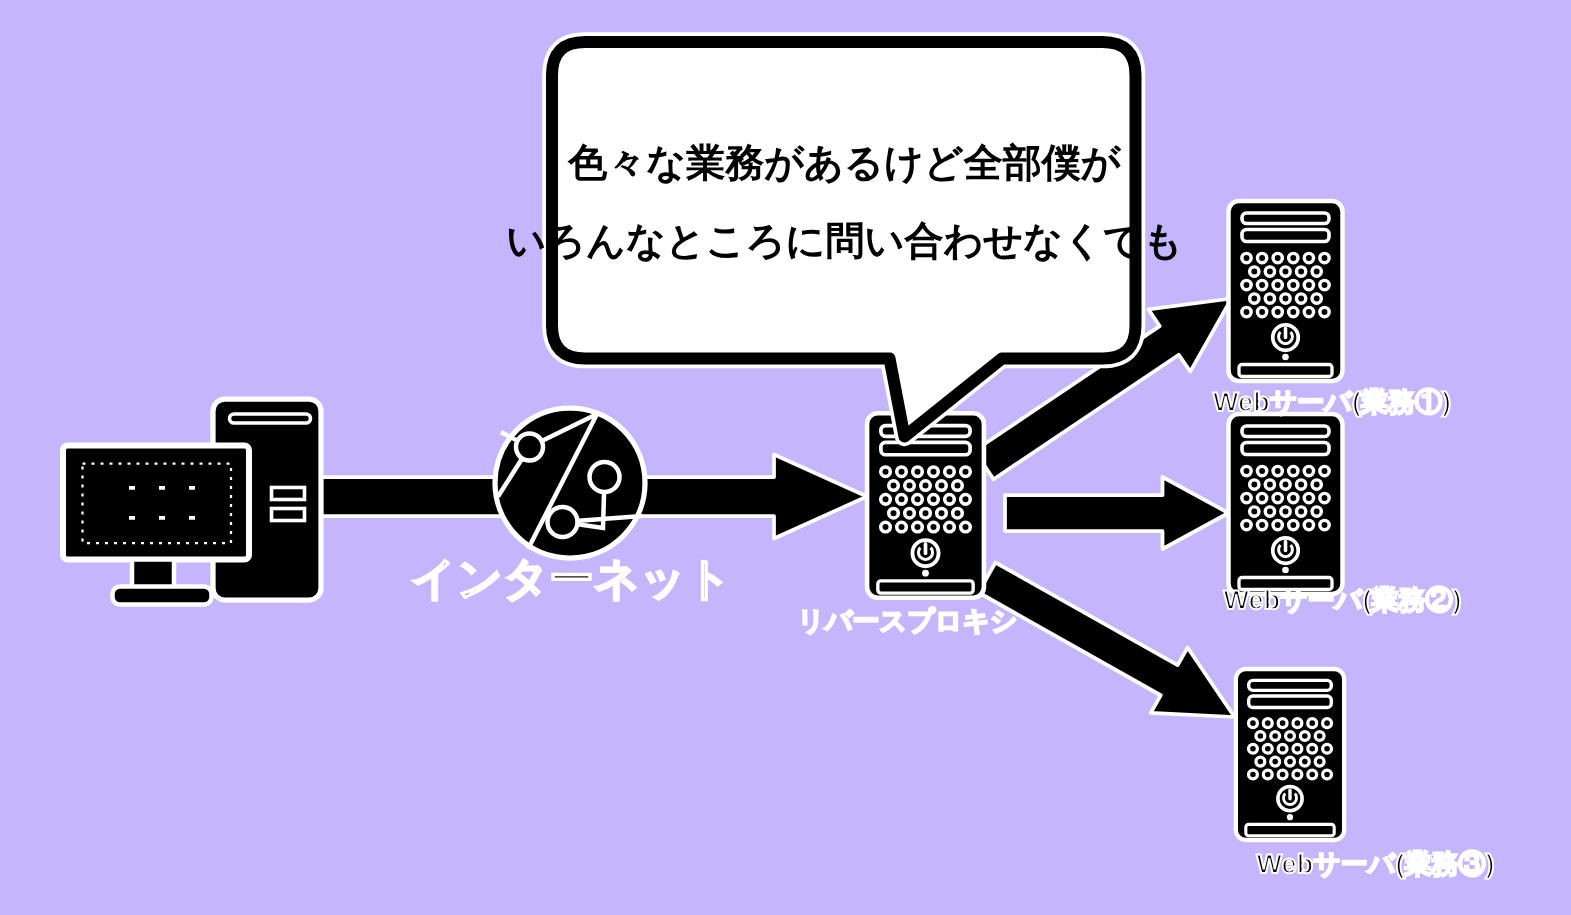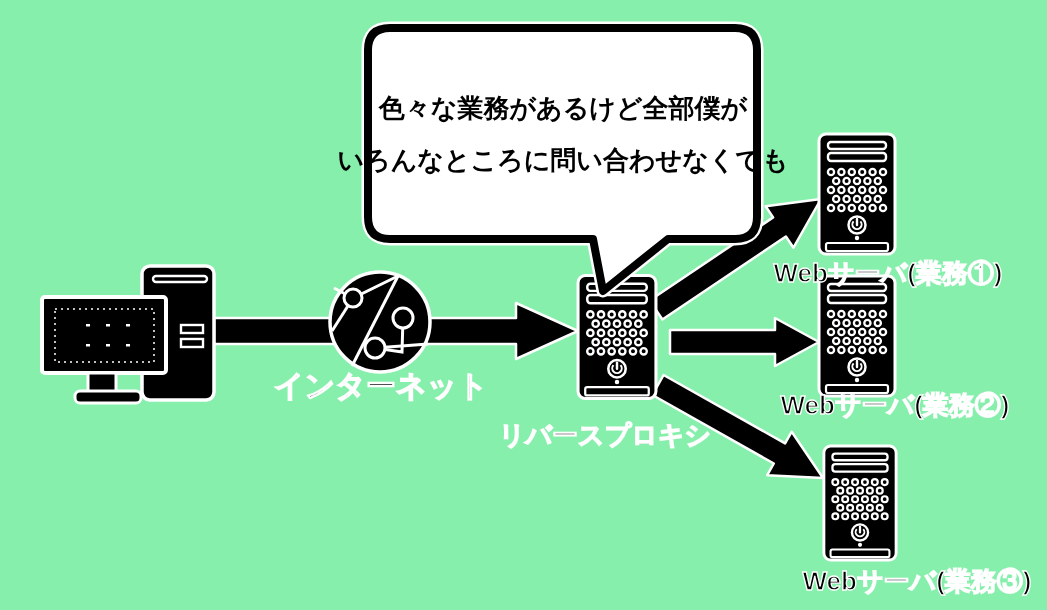--- a/index.html
+++ b/index.html
@@ -1,30 +1,30 @@
 <!DOCTYPE html>
 <html><head>
 <meta charset="utf-8">
 <title>Diagram</title>
 <style>
   html,body{margin:0;padding:0;background:#000;}
   #canvas{
-    position:relative;width:1047px;height:610px;background:#86efac;overflow:hidden;
+    position:relative;width:1047px;height:610px;background:#c4b5fd;overflow:hidden;
     font-family:"Liberation Sans",sans-serif;
   }
   #diagram-svg{position:absolute;left:0;top:0;}
   .node-label{
     position:absolute;transform:translateX(-50%);
     color:#000;-webkit-text-stroke:1.3px #fff;
-    font-weight:bold;font-size:26px;white-space:nowrap;
+    font-weight:bold;font-size:18px;white-space:nowrap;
     font-family:"Liberation Sans",sans-serif;
   }
   #label-user{left:109px;top:400px;}
   #label-internet{left:381px;top:366px;font-size:30px;}
-  #label-proxy{left:605px;top:402px;margin-top:16px;}
+  #label-proxy{left:605px;top:402px;}
   #label-web1{left:888px;top:256px;}
   #label-web2{left:895px;top:388px;}
   #label-web3{left:917px;top:564px;}
   #bubble-text{
     position:absolute;left:368px;top:32px;width:390px;height:204px;
     display:flex;flex-direction:column;align-items:center;justify-content:center;
     color:#000;font-weight:bold;font-size:26px;line-height:52px;
     text-align:center;white-space:nowrap;z-index:5;
   }
 </style>

